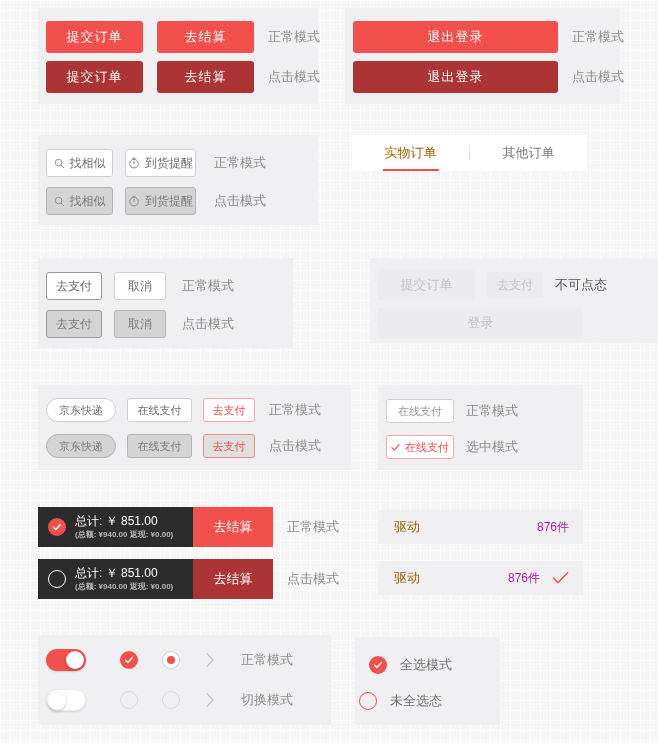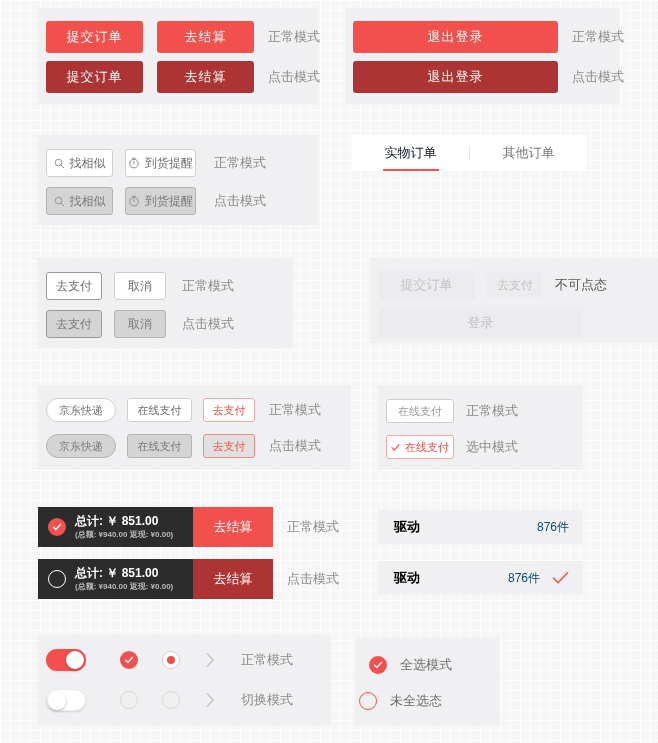--- a/index.html
+++ b/index.html
@@ -46,44 +46,44 @@
   .btn-dis{
     display:flex;align-items:center;justify-content:center;
     background:#ececee;color:#c2c2c4;border-radius:3px;
     font-size:13px;height:30px;box-sizing:border-box;
   }
 
   
   .tabs{display:flex;align-items:stretch;height:36px;background:#fff;}
   .tab{flex:1;display:flex;align-items:center;justify-content:center;
        font-size:13px;color:#777;position:relative;cursor:pointer;}
-  .tab.active{color:#0f172a;text-align:center;}
+  .tab.active{color:#a16207;text-align:center;}
   .tab.active::after{content:"";position:absolute;left:50%;transform:translateX(-50%);
        bottom:0;width:56px;height:2px;background:#f2504c;}
   .tab-sep{width:1px;background:#e2e2e2;align-self:center;height:14px;}
 
   
   .cobar{display:flex;height:40px;overflow:hidden;}
   .cobar-left{flex:1;background:#2c2c2c;display:flex;align-items:center;padding-left:10px;box-sizing:border-box;}
   .cobar-btn{width:80px;background:#f2504c;color:#fff;font-size:13px;
              display:flex;align-items:center;justify-content:center;cursor:pointer;}
   .cobar-btn.pressed{background:#ad3434;}
   .cobar-txt{margin-left:9px;color:#fff;line-height:1.15;}
-  .cobar-total{font-size:12px;font-weight:bold;}
+  .cobar-total{font-size:12px;font-weight:normal;}
   .cobar-sub{font-size:8px;color:#b9b9b9;margin-top:2px;font-weight:bold;}
   .cb-on{width:18px;height:18px;border-radius:50%;background:#f2504c;
          display:flex;align-items:center;justify-content:center;flex:none;cursor:pointer;}
   .cb-off{width:18px;height:18px;border-radius:50%;border:1.5px solid #fff;box-sizing:border-box;flex:none;cursor:pointer;}
 
   
   .lrow{display:flex;align-items:center;height:34px;background:#f0f0f2;
         padding:0 14px 0 16px;box-sizing:border-box;}
   .lrow.sel{background:#f0f0f2;}
-  .lrow-name{font-size:13px;color:#000000;flex:1;font-weight:bold;}
-  .lrow-cnt{font-size:12px;color:#0c4a6e;}
+  .lrow-name{font-size:13px;color:#a16207;flex:1;}
+  .lrow-cnt{font-size:12px;color:#a21caf;}
   .lrow-chk{margin-left:12px;color:#f2504c;}
 
   
   .sw{width:40px;height:22px;border-radius:11px;position:relative;
       box-shadow:0 1px 2px rgba(0,0,0,.12);cursor:pointer;}
   .sw.on{background:#f2504c;}
   .sw.off{background:#fff;border:1px solid #ededed;box-sizing:border-box;}
   .sw .knob{position:absolute;top:2px;width:18px;height:18px;border-radius:50%;
       background:#fff;box-shadow:0 1px 3px rgba(0,0,0,.25);}
   .sw.on .knob{right:2px;}

